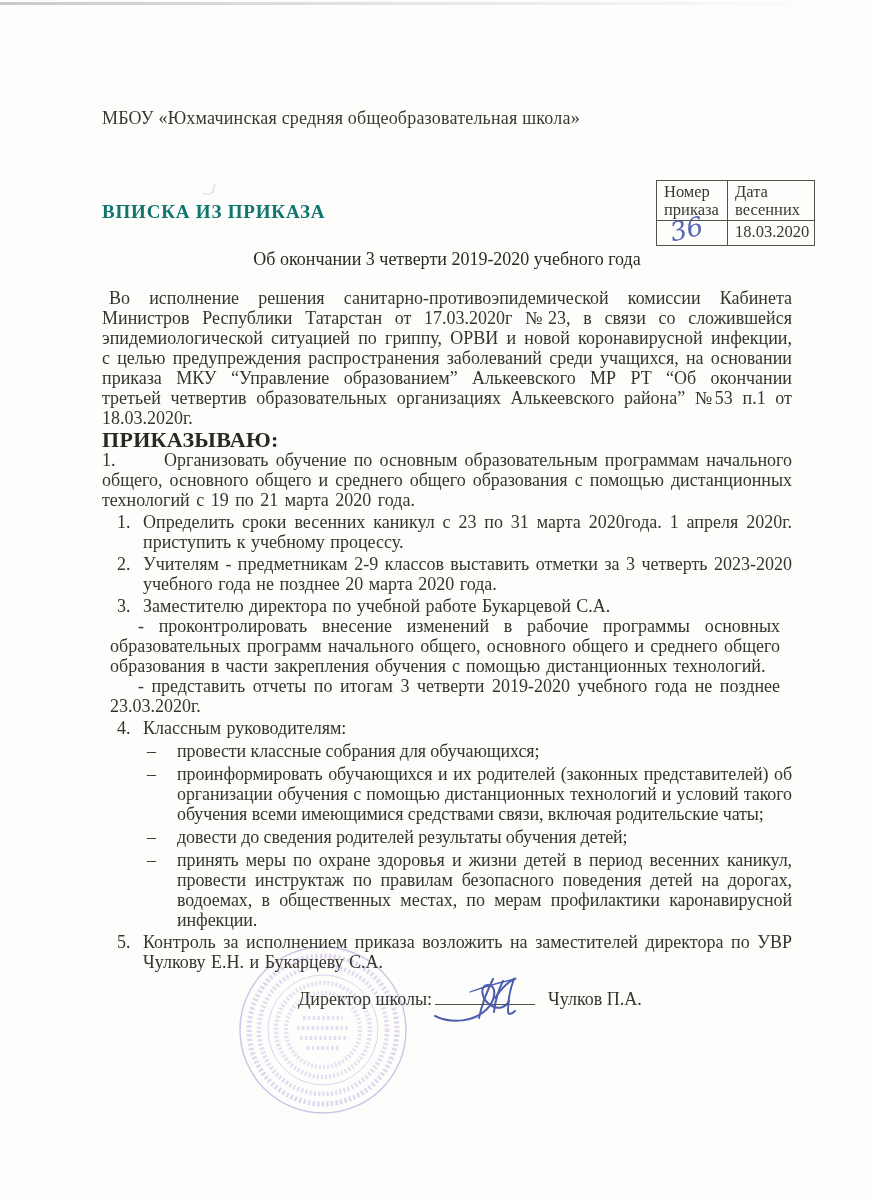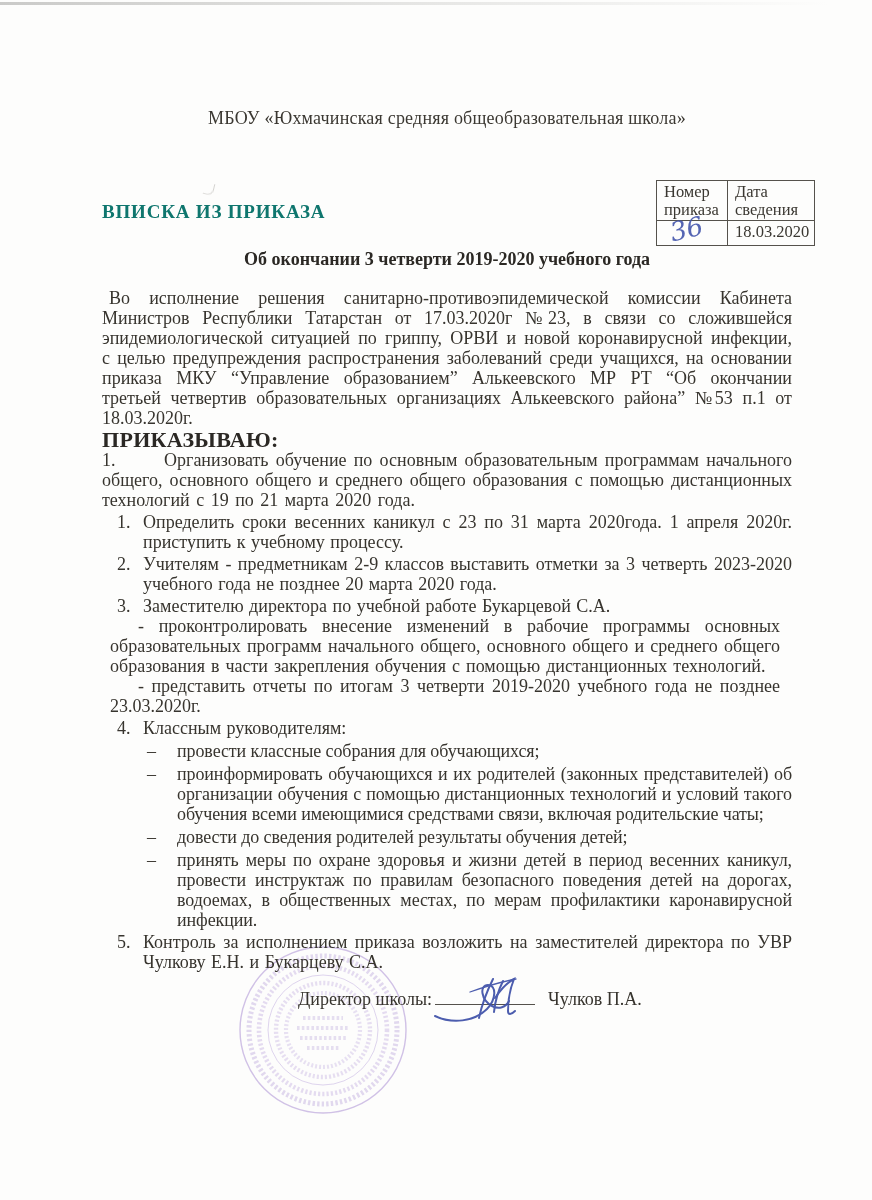--- a/index.html
+++ b/index.html
@@ -14,24 +14,24 @@
     background:linear-gradient(to right, #b9b9b7, #dcdcda 45%, rgba(230,230,228,0) 95%);
     opacity:.75;
   }
   .scan-smudge {
     position:absolute; left:204px; top:183px; width:9px; height:11px;
     border-right:1.5px solid #b4b2ae; border-bottom:1px solid #c6c4c0;
     border-radius:0 0 6px 0; transform:rotate(14deg); opacity:.55; filter:blur(.4px);
   }
   .content { position:absolute; left:102px; top:0; width:690px; z-index:2; }
 
-  .doc-header { margin-top:108px; text-align:center; letter-spacing:.2px; color:#3b3832; }
+  .doc-header { margin-top:108px; text-align:left; letter-spacing:.2px; color:#3b3832; }
   .doc-title  { margin-top:74px; text-align:left; font-weight:bold; font-size:19px;
                 letter-spacing:.8px; color:#0f766e; }
-  .doc-subject{ margin-top:27px; text-align:center; font-weight:bold; font-size:18px; color:#2b2824; }
+  .doc-subject{ margin-top:27px; text-align:center; font-weight:normal; font-size:18px; color:#2b2824; }
 
   .preamble { margin:19px 0 0 0; text-align:justify; word-spacing:2.4px; min-height:140px; text-indent:7px; }
 
   .resolution { margin-top:2px; font-weight:bold; font-size:22px; letter-spacing:.3px; color:#2b2824; }
 
   .item-flush { margin:0; text-align:justify; word-spacing:2px; }
   .num-flush  { display:inline-block; width:62px; }
 
   .item { display:flex; margin-top:2px; }
   .item .num   { flex:0 0 26px; padding-left:15px; }
@@ -69,21 +69,21 @@
 
 <div class="page">
 
   <div class="scan-top-edge"></div>
   <div class="scan-smudge"></div>
 
   <table class="order-table">
     <tbody>
         <tr>
       <td class="c1">Номер приказа</td>
-      <td class="c2">Дата сведения</td>
+      <td class="c2">Дата весенних</td>
     </tr>
     <tr class="vrow">
       <td><span class="handwritten-num">36</span></td>
       <td>18.03.2020</td>
     </tr>
   </tbody>
     </table>
 
   <div class="content">
 

